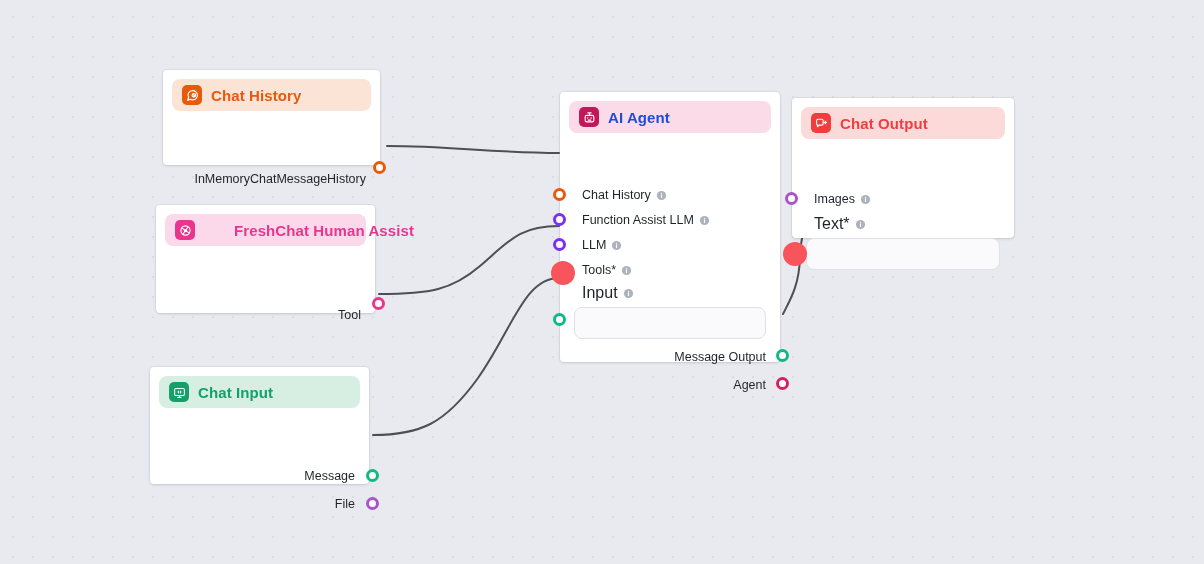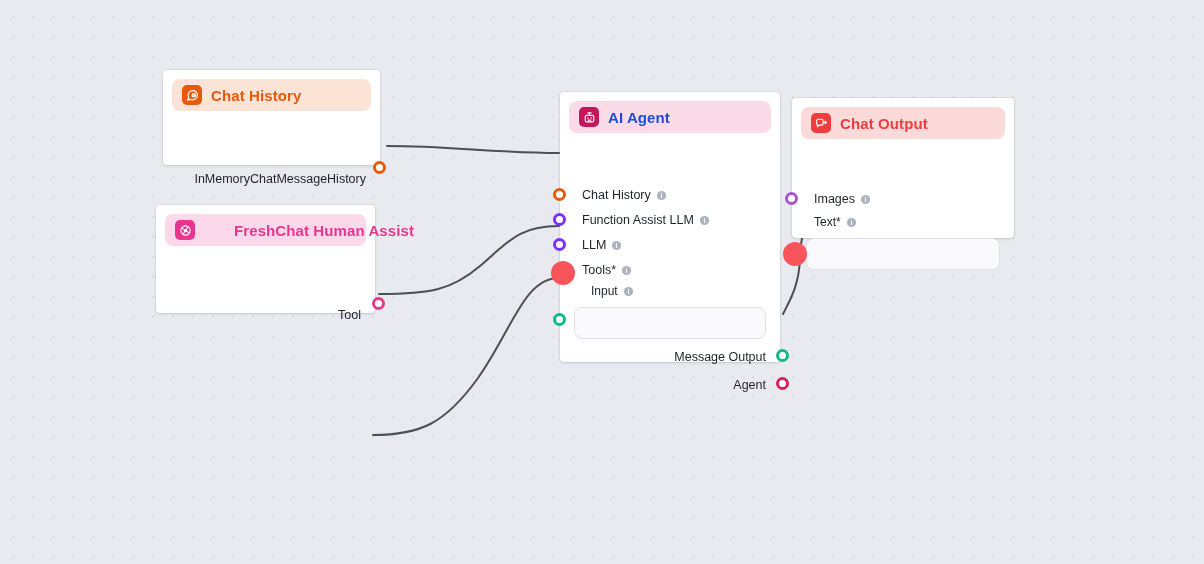--- a/index.html
+++ b/index.html
@@ -124,21 +124,21 @@
     top: -5.5px;
     width: 24px;
     height: 24px;
     border-radius: 50%;
     background: #f8545c;
     z-index: -1;
   }
 
   
   .field-label {
-    font-size: 12px;
+    font-size: 16px;
     color: #1f2329;
     padding-left: 22px;
     line-height: 1;
     display: flex;
     align-items: center;
   }
   .field-box {
     margin: 6px 14px 0 14px;
     height: 32px;
     border: 1px solid #dfe1e7;
@@ -194,20 +194,43 @@
       <span class="node-title" style="color:#e8368f;margin-left:30px;">FreshChat Human Assist</span>
     </div>
     <div class="node-body">
       <div class="row row-right" style="position:absolute; left:0; right:0; top:57px;">
         <span class="port-label">Tool</span>
       </div>
       <span class="handle" style="left:216px; top:51px; border-color:#e8368f;"></span>
     </div>
   </div>
 
+  <div class="node" style="left:150px; top:367px; width:219px; height:117px;">
+    <div class="node-header" style="background:#d6efe2;">
+      <span class="node-icon" style="background:#15a06a;">
+        <svg width="13" height="13" viewBox="0 0 24 24" fill="none" stroke="#ffffff" stroke-width="2" stroke-linecap="round" stroke-linejoin="round">
+          <rect x="3" y="4.5" width="18" height="13" rx="2.5"></rect>
+          <path d="M9 21h6M12 17.5V21"></path>
+          <path d="M10 9.5v3M14 9.5v3" stroke-width="2.4"></path>
+        </svg>
+      </span>
+      <span class="node-title" style="color:#15a06a;">Chat Input</span>
+    </div>
+    <div class="node-body">
+      <div class="row row-right" style="position:absolute; left:0; right:0; top:56px;">
+        <span class="port-label">Message</span>
+      </div>
+      <span class="handle" style="left:216px; top:61px; border-color:#10b981;"></span>
+
+      <div class="row row-right" style="position:absolute; left:0; right:0; top:84px;">
+        <span class="port-label">File</span>
+      </div>
+      <span class="handle" style="left:216px; top:89px; border-color:#a855c8;"></span>
+    </div>
+  </div>
 
   <div class="node" style="left:560px; top:92px; width:220px; height:270px;">
     <div class="node-header" style="background:#fbdbe8;">
       <span class="node-icon" style="background:#c2185b;">
         <svg width="13" height="13" viewBox="0 0 24 24" fill="none" stroke="#ffffff" stroke-width="2" stroke-linecap="round" stroke-linejoin="round">
           <rect x="4" y="8" width="16" height="12" rx="3"></rect>
           <path d="M12 4v4M9 3.5h6"></path>
           <circle cx="9" cy="13" r="1.3" fill="#ffffff" stroke="none"></circle>
           <circle cx="15" cy="13" r="1.3" fill="#ffffff" stroke="none"></circle>
           <path d="M9.5 16.8h5"></path>
@@ -259,21 +282,21 @@
         <span class="info-icon">
           <svg width="11" height="11" viewBox="0 0 24 24">
               <circle cx="12" cy="12" r="10" fill="#adb3bd"></circle>
           <path d="M12 10.2v6.3" stroke="#fff" stroke-width="2.4" stroke-linecap="round"></path>
           <circle cx="12" cy="7.2" r="1.35" fill="#fff"></circle>
             </svg>
         </span>
       </div>
       <span class="handle glow" style="left:-7px; top:130px; border-color:#f0409a;"></span>
 
-      <div class="field-label" style="position:absolute; left:9px; top:152px;">
+      <div class="field-label" style="position:absolute; left:0; top:152px;">
         <span>Input</span>
         <span class="info-icon">
           <svg width="11" height="11" viewBox="0 0 24 24">
               <circle cx="12" cy="12" r="10" fill="#adb3bd"></circle>
           <path d="M12 10.2v6.3" stroke="#fff" stroke-width="2.4" stroke-linecap="round"></path>
           <circle cx="12" cy="7.2" r="1.35" fill="#fff"></circle>
             </svg>
         </span>
       </div>
       <div class="field-box" style="position:absolute; left:0; right:0; top:168px;"></div>

